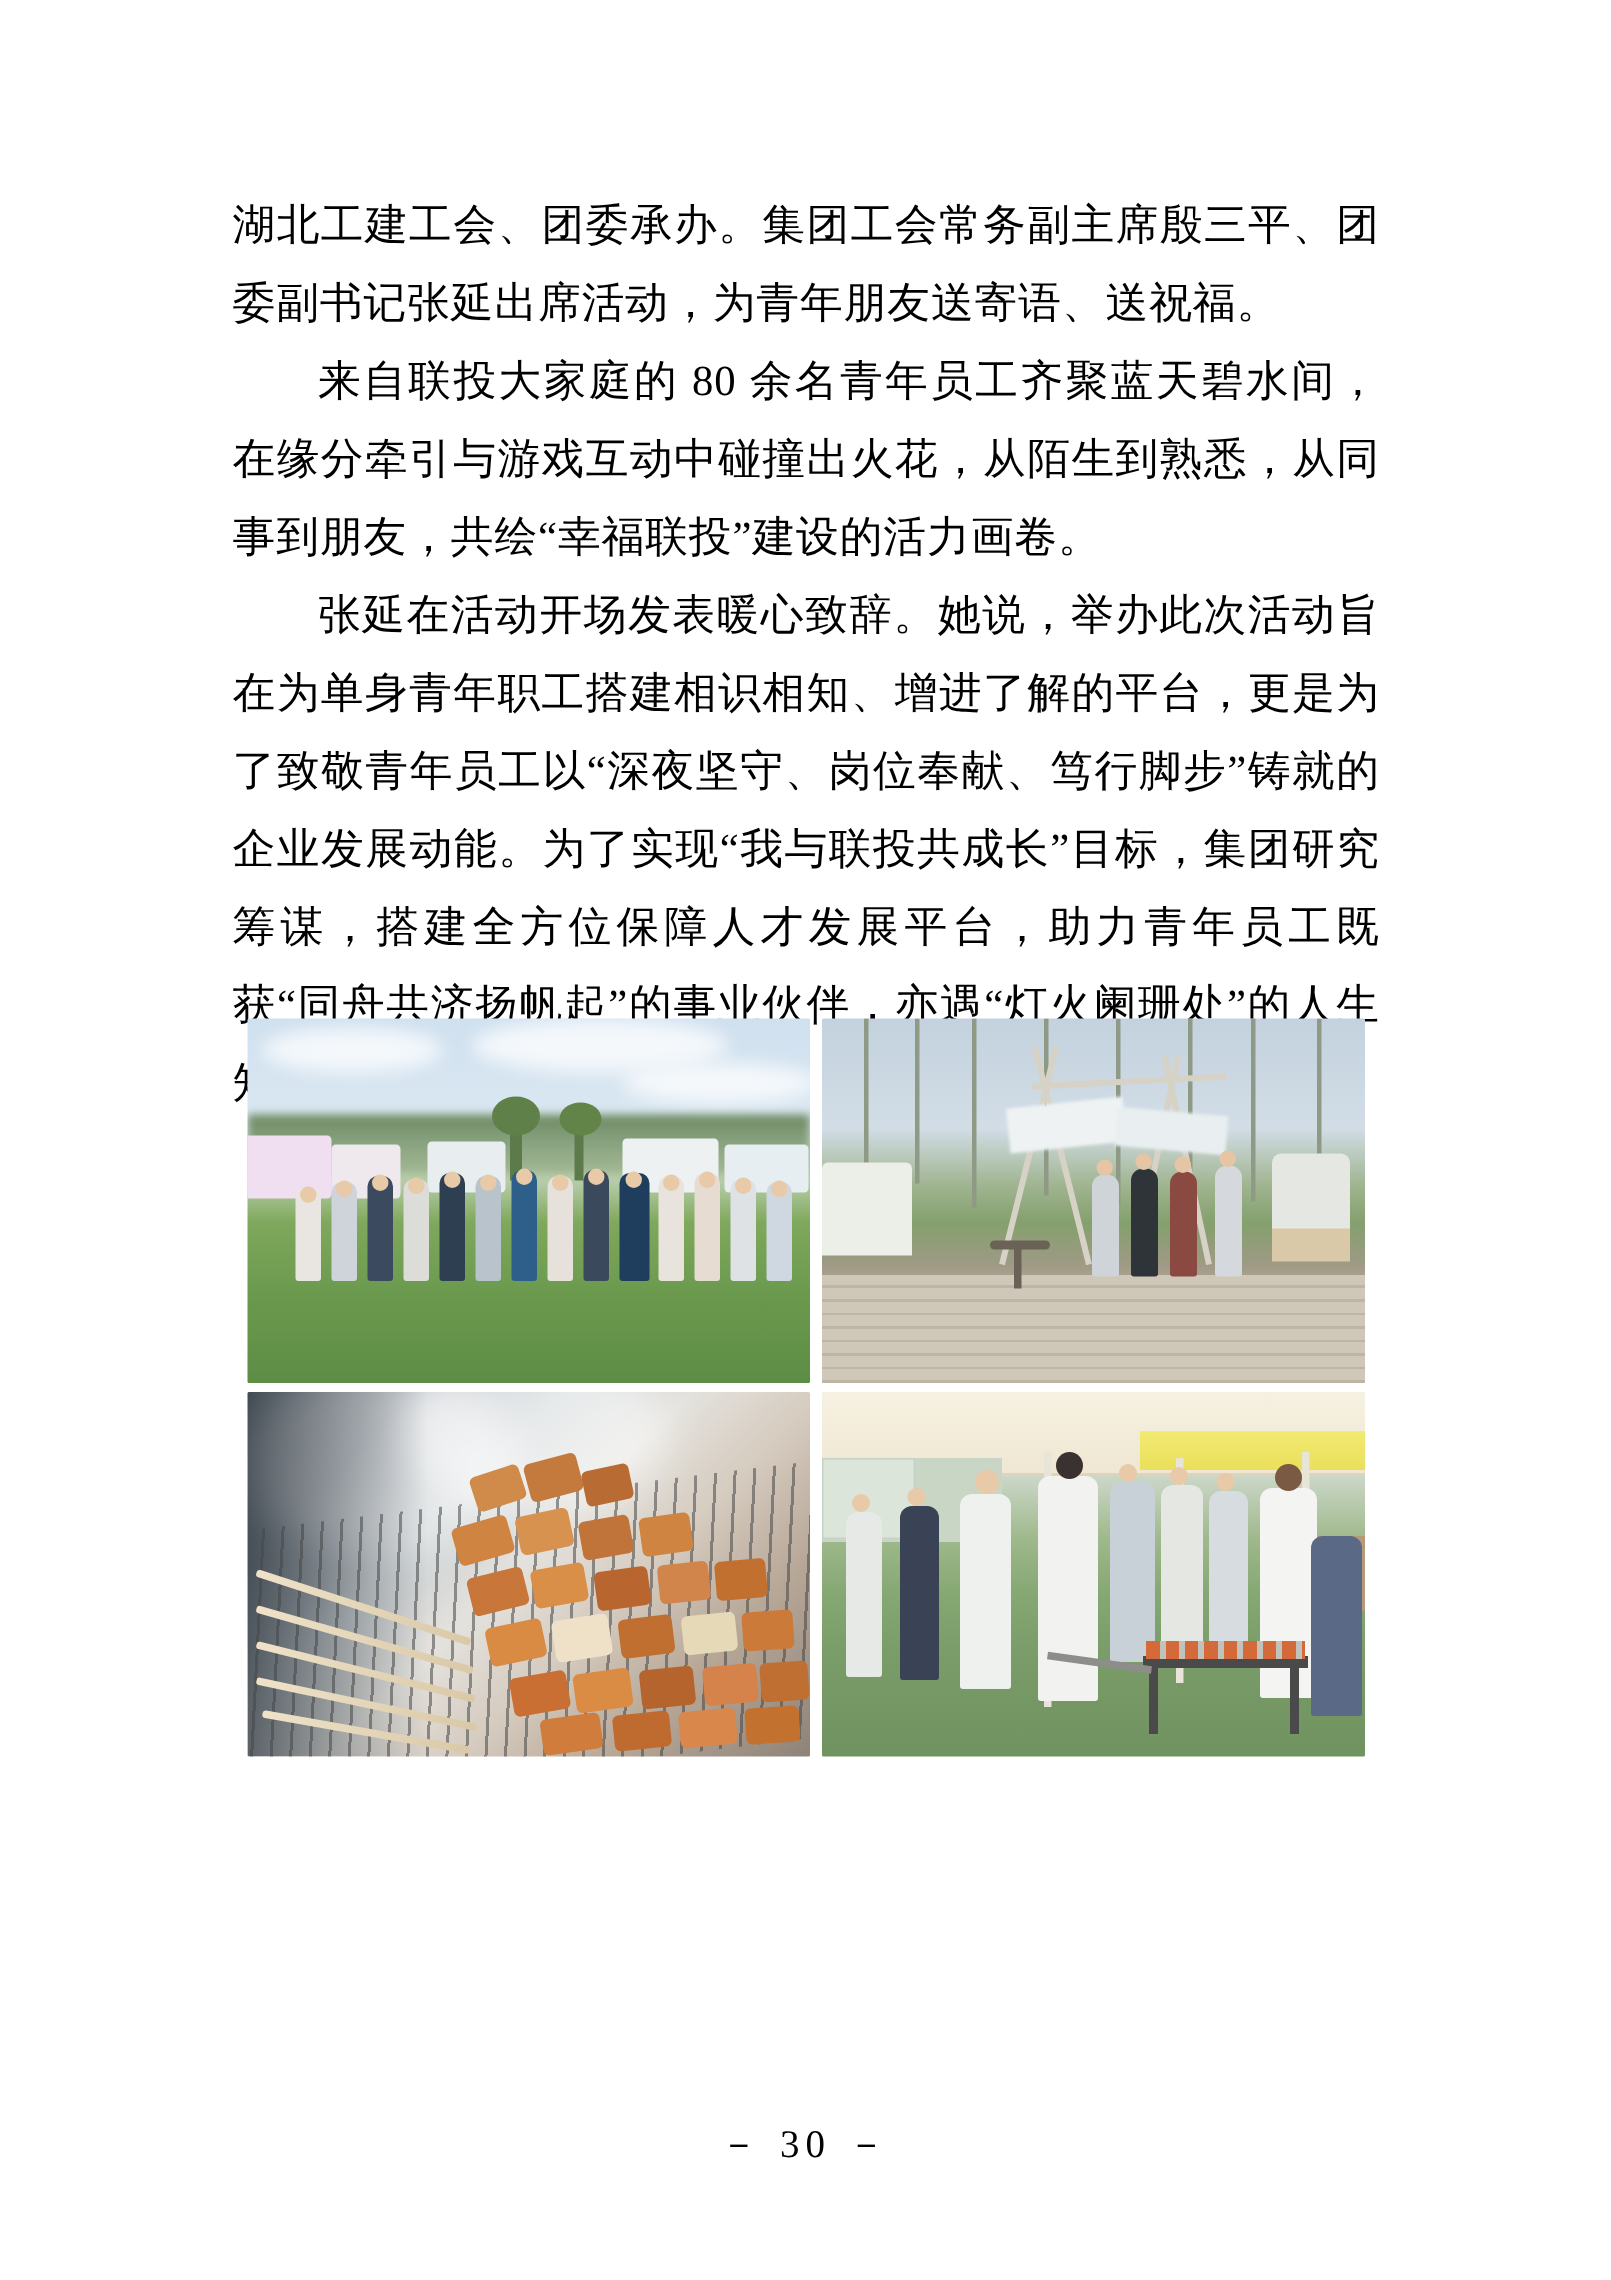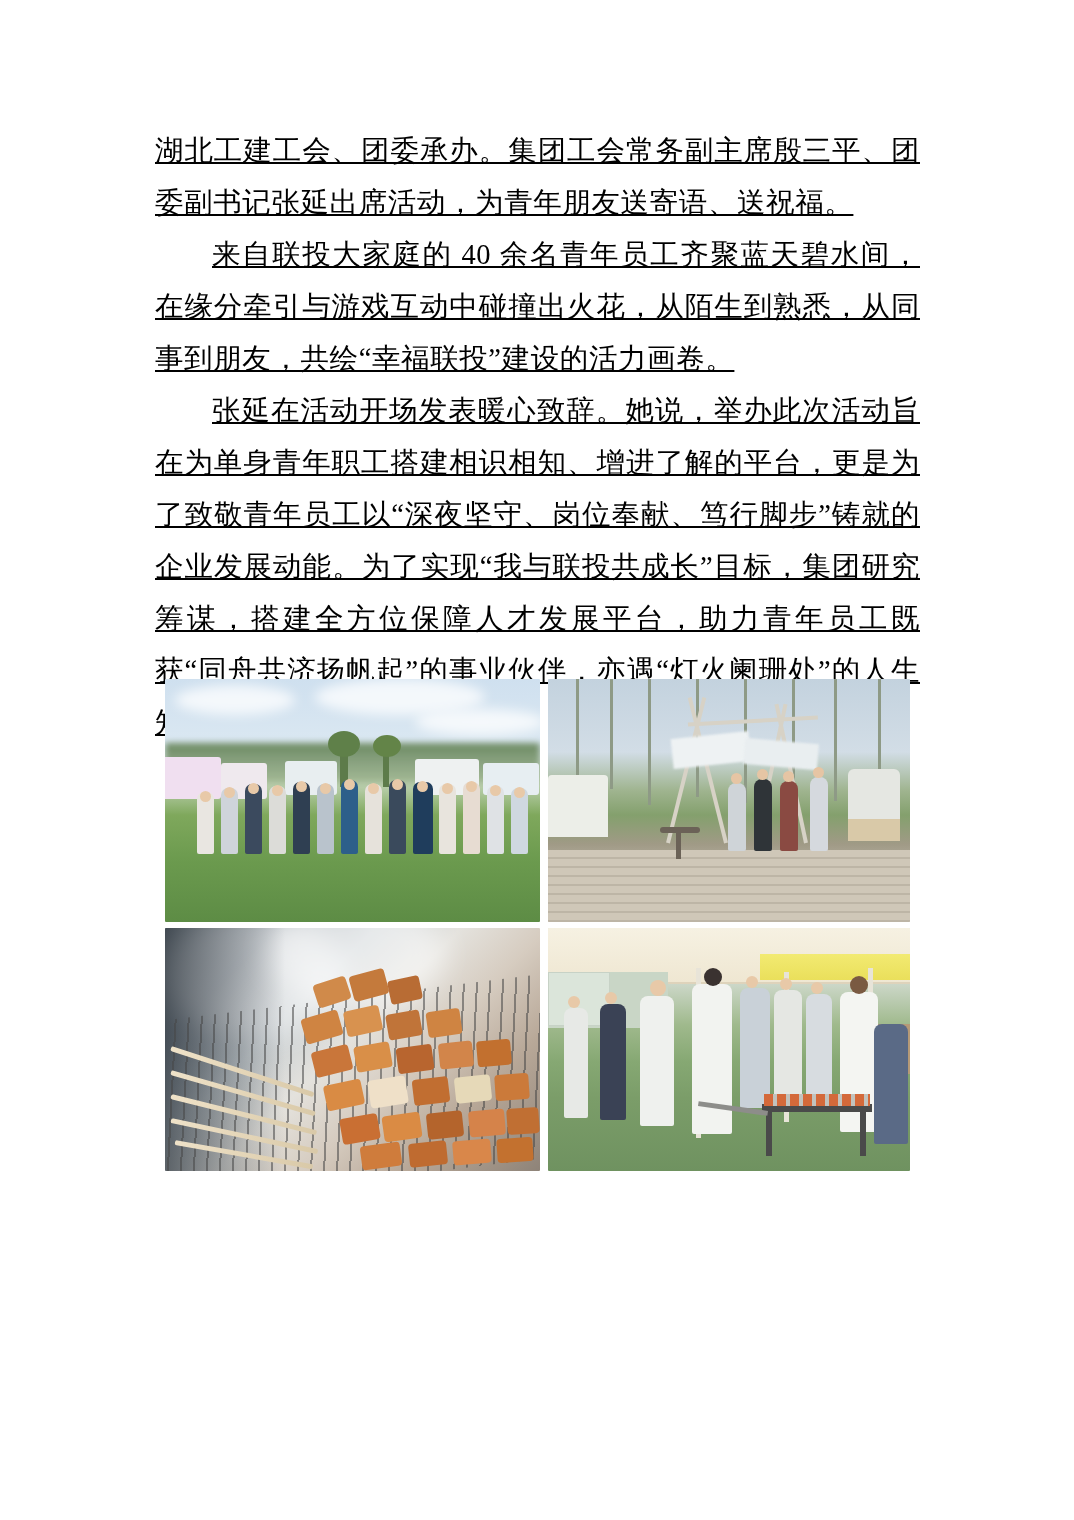--- a/index.html
+++ b/index.html
@@ -30,21 +30,20 @@
   }
   .para {
     font-size: 28.5px;
     line-height: 52px;
     letter-spacing: 0.6px;
     text-align: justify;
     text-justify: inter-ideograph;
     margin: 0;
     text-indent: 0;
     font-family: "Liberation Serif", "DejaVu Serif", serif;
-    text-decoration: underline;
   }
   .para.indent {
     text-indent: 57px;
   }
   .gallery {
     position: absolute;
     left: 165px;
     top: 679px;
     width: 745px;
     display: grid;
@@ -173,21 +172,21 @@
     width: 765px;
   }
 </style>
 </head>
 <body>
 
 <div class="page">
 
   <div class="content">
     <p class="para">湖北工建工会、团委承办。集团工会常务副主席殷三平、团委副书记张延出席活动，为青年朋友送寄语、送祝福。</p>
-    <p class="para indent">来自联投大家庭的 40 余名青年员工齐聚蓝天碧水间，在缘分牵引与游戏互动中碰撞出火花，从陌生到熟悉，从同事到朋友，共绘“幸福联投”建设的活力画卷。</p>
+    <p class="para indent">来自联投大家庭的 80 余名青年员工齐聚蓝天碧水间，在缘分牵引与游戏互动中碰撞出火花，从陌生到熟悉，从同事到朋友，共绘“幸福联投”建设的活力画卷。</p>
     <p class="para indent">张延在活动开场发表暖心致辞。她说，举办此次活动旨在为单身青年职工搭建相识相知、增进了解的平台，更是为了致敬青年员工以“深夜坚守、岗位奉献、笃行脚步”铸就的企业发展动能。为了实现“我与联投共成长”目标，集团研究筹谋，搭建全方位保障人才发展平台，助力青年员工既获“同舟共济扬帆起”的事业伙伴，亦遇“灯火阑珊处”的人生知己。</p>
   </div>
 
   <div class="gallery">
 
     <div class="photo p1">
       <div class="sky-cloud" style="left:10px; top:6px; width:120px; height:30px;"></div>
       <div class="sky-cloud" style="left:150px; top:0px; width:170px; height:36px;"></div>
       <div class="sky-cloud" style="left:250px; top:30px; width:130px; height:26px;"></div>
       <div class="treeline"></div>
@@ -340,14 +339,15 @@
       <div class="grill" style="left:214px; top:176px; width:110px; height:8px;"></div>
       <div class="grill" style="left:218px; top:184px; width:6px; height:44px;"></div>
       <div class="grill" style="left:312px; top:184px; width:6px; height:44px;"></div>
       <div style="position:absolute; left:216px; top:166px; width:106px; height:12px; background:repeating-linear-gradient(to right,#d4693a 0,#d4693a 9px,#c2c2bd 9px,#c2c2bd 13px);"></div>
       <div style="position:absolute; left:150px; top:178px; width:70px; height:5px; background:#8d8d8a; transform:rotate(8deg);"></div>
     </div>
 
   </div>
 
 
+  <div class="page-number">－ 30 －</div>
 
 </div>
 
 </body></html>

